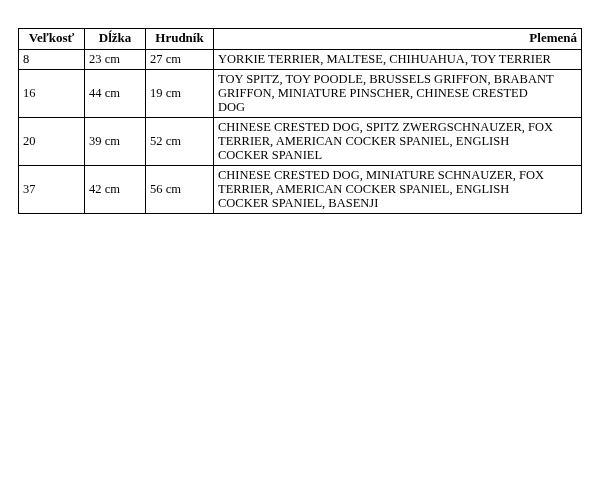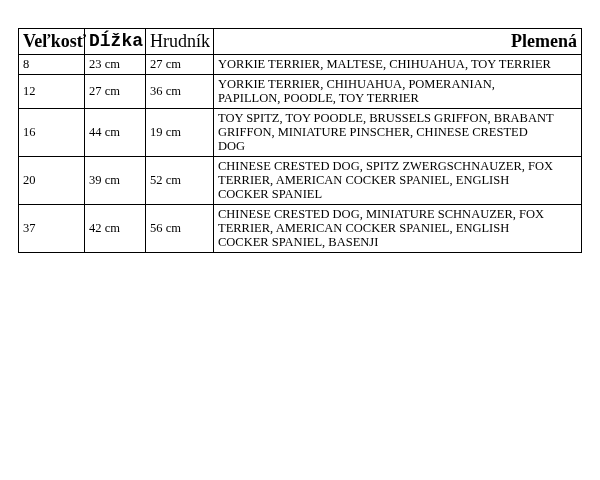--- a/index.html
+++ b/index.html
@@ -34,27 +34,27 @@
   }
   table.size-table td,
   table.size-table th {
     border: 1px solid #000000;
     padding: 2px 4px 3px 4px;
     vertical-align: middle;
     text-align: left;
     font-weight: normal;
   }
   thead th.h-size   { width: 57px; text-align: center; font-weight: bold; }
-  thead th.h-len    { width: 52px; text-align: center; font-weight: bold; font-family: Liberation Mono, monospace; }
-  thead th.h-chest  { width: 59px; text-align: right; font-weight: normal; }
+  thead th.h-len    { width: 52px; text-align: center; font-weight: bold; }
+  thead th.h-chest  { width: 59px; text-align: center; font-weight: bold; }
   thead th.h-breeds { text-align: right; font-weight: bold; }
   thead th {
     padding-top: 5px;
     padding-bottom: 6px;
-    font-size: 18px;
+    font-size: 13px;
   }
   td.c-size, td.c-len, td.c-chest {
     white-space: nowrap;
   }
   td.c-breeds {
     white-space: pre-line;
   }
 </style>
 </head>
 <body>
@@ -68,27 +68,20 @@
         <th class="h-chest">Hrudník</th>
         <th class="h-breeds">Plemená</th>
       </tr>
     </thead>
     <tbody>
       <tr>
         <td class="c-size">8</td>
         <td class="c-len">23 cm</td>
         <td class="c-chest">27 cm</td>
         <td class="c-breeds">YORKIE TERRIER, MALTESE, CHIHUAHUA, TOY TERRIER</td>
-      </tr>
-      <tr>
-        <td class="c-size">12</td>
-        <td class="c-len">27 cm</td>
-        <td class="c-chest">36 cm</td>
-        <td class="c-breeds">YORKIE TERRIER, CHIHUAHUA, POMERANIAN,
-PAPILLON, POODLE, TOY TERRIER</td>
       </tr>
       <tr>
         <td class="c-size">16</td>
         <td class="c-len">44 cm</td>
         <td class="c-chest">19 cm</td>
         <td class="c-breeds">TOY SPITZ, TOY POODLE, BRUSSELS GRIFFON, BRABANT
 GRIFFON, MINIATURE PINSCHER, CHINESE CRESTED
 DOG</td>
       </tr>
       <tr>

